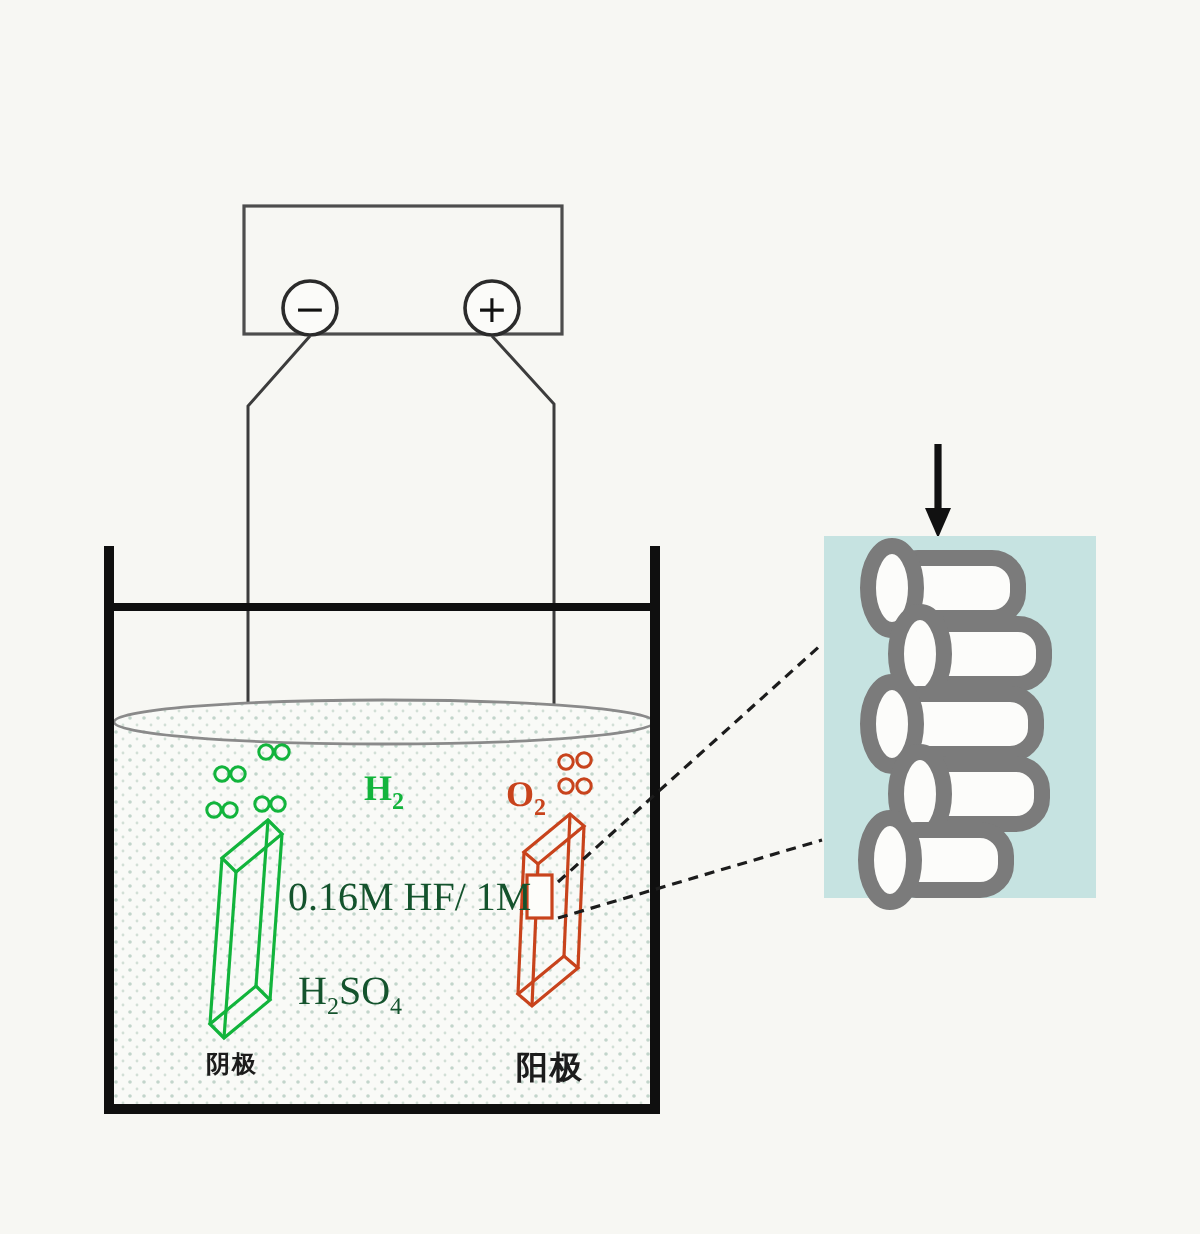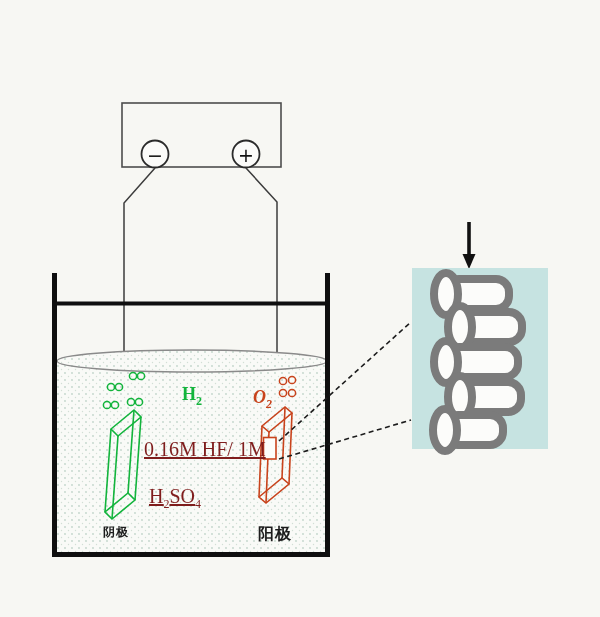--- a/index.html
+++ b/index.html
@@ -6,22 +6,22 @@
   #stage{
     position:relative;width:600px;height:617px;background:#f7f7f3;
     font-family:"Liberation Sans",sans-serif;overflow:hidden;
   }
   #diagram-svg{position:absolute;left:0;top:0;}
   .overlay{position:absolute;white-space:nowrap;}
   .cjk{color:#1c1c1c;font-weight:600;letter-spacing:1px;}
   .center{transform:translateX(-50%);}
   .serif{font-family:"Liberation Serif",serif;}
   .h2-label{color:#12b43c;font-size:18px;font-weight:bold;}
-  .o2-label{color:#c8431c;font-size:18px;font-weight:bold;font-style:italic;}
-  .elec{color:#7f1d1d;font-size:20px;text-decoration:underline;}
+  .o2-label{color:#c8431c;font-size:18px;font-weight:bold;}
+  .elec{color:#14532d;font-size:20px;}
   sub{font-size:12px;line-height:0;}
 </style>
 </head>
 <body>
 
 <div id="stage">
 
   <svg id="diagram-svg" width="600" height="617" viewBox="0 0 600 617">
     <defs>
       <pattern id="stipple" width="7" height="7" patternUnits="userSpaceOnUse">

